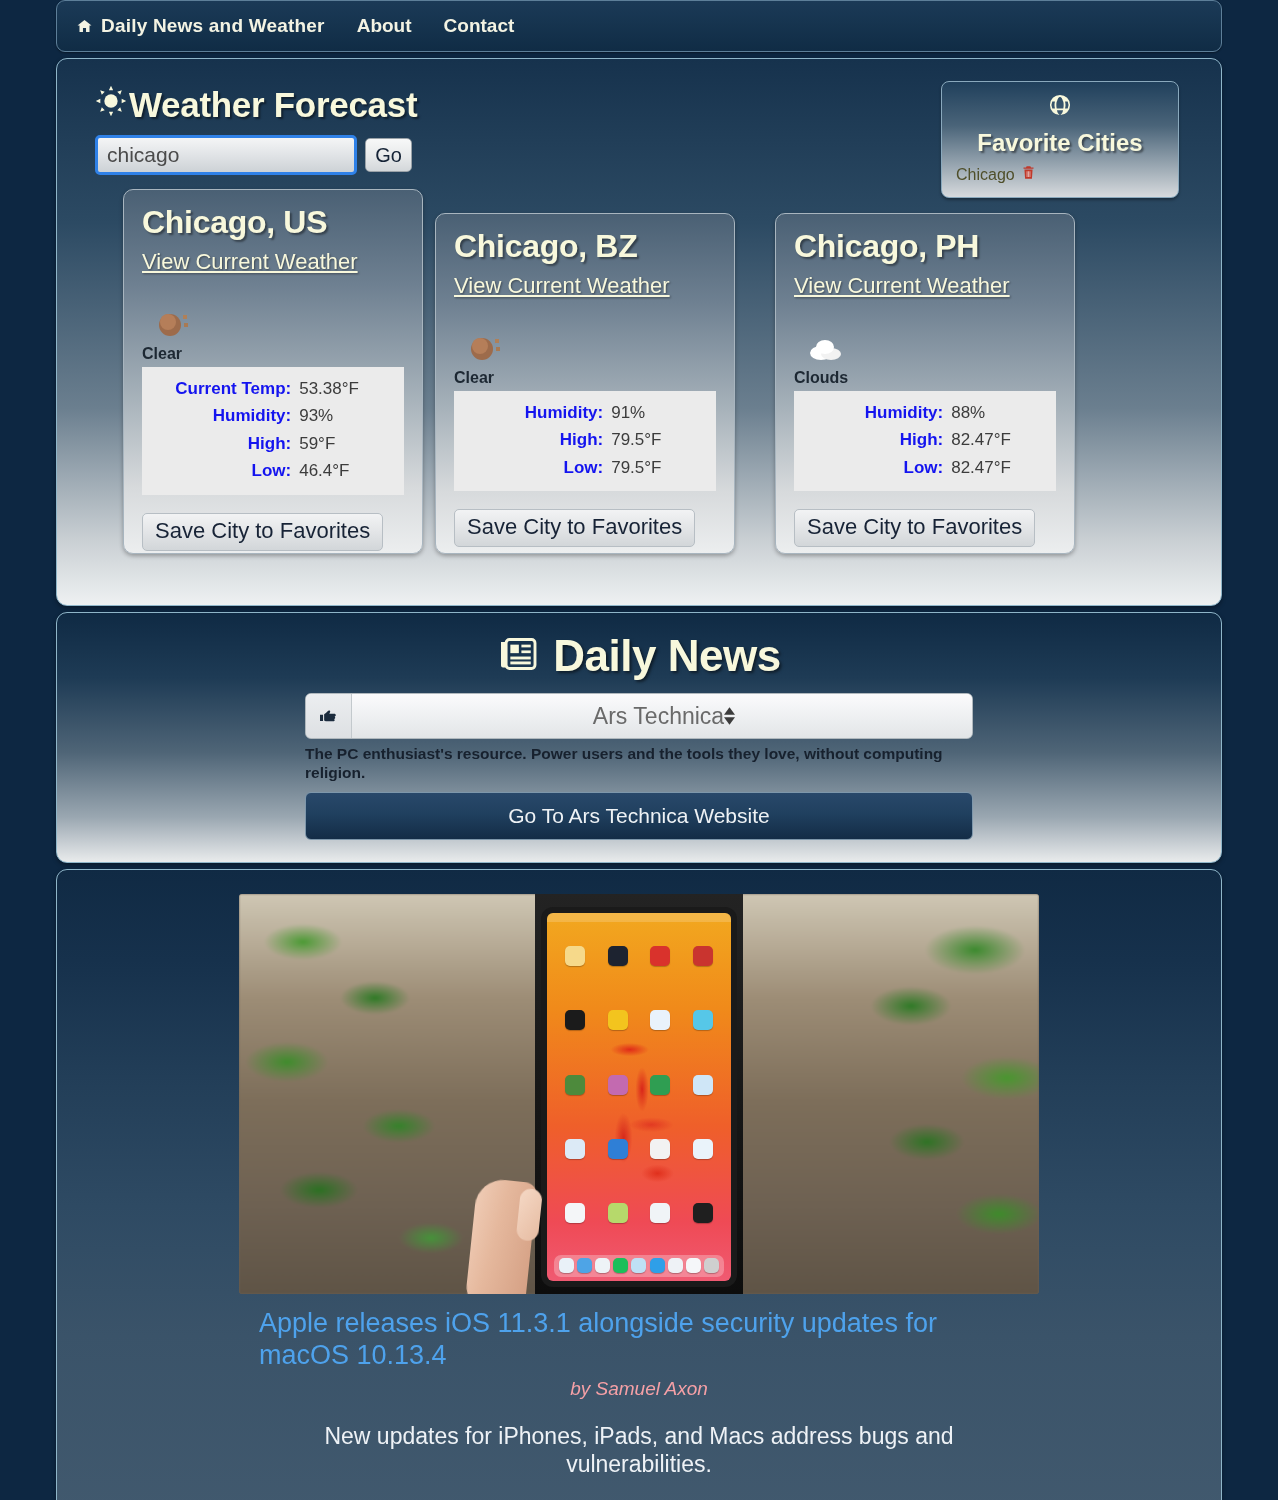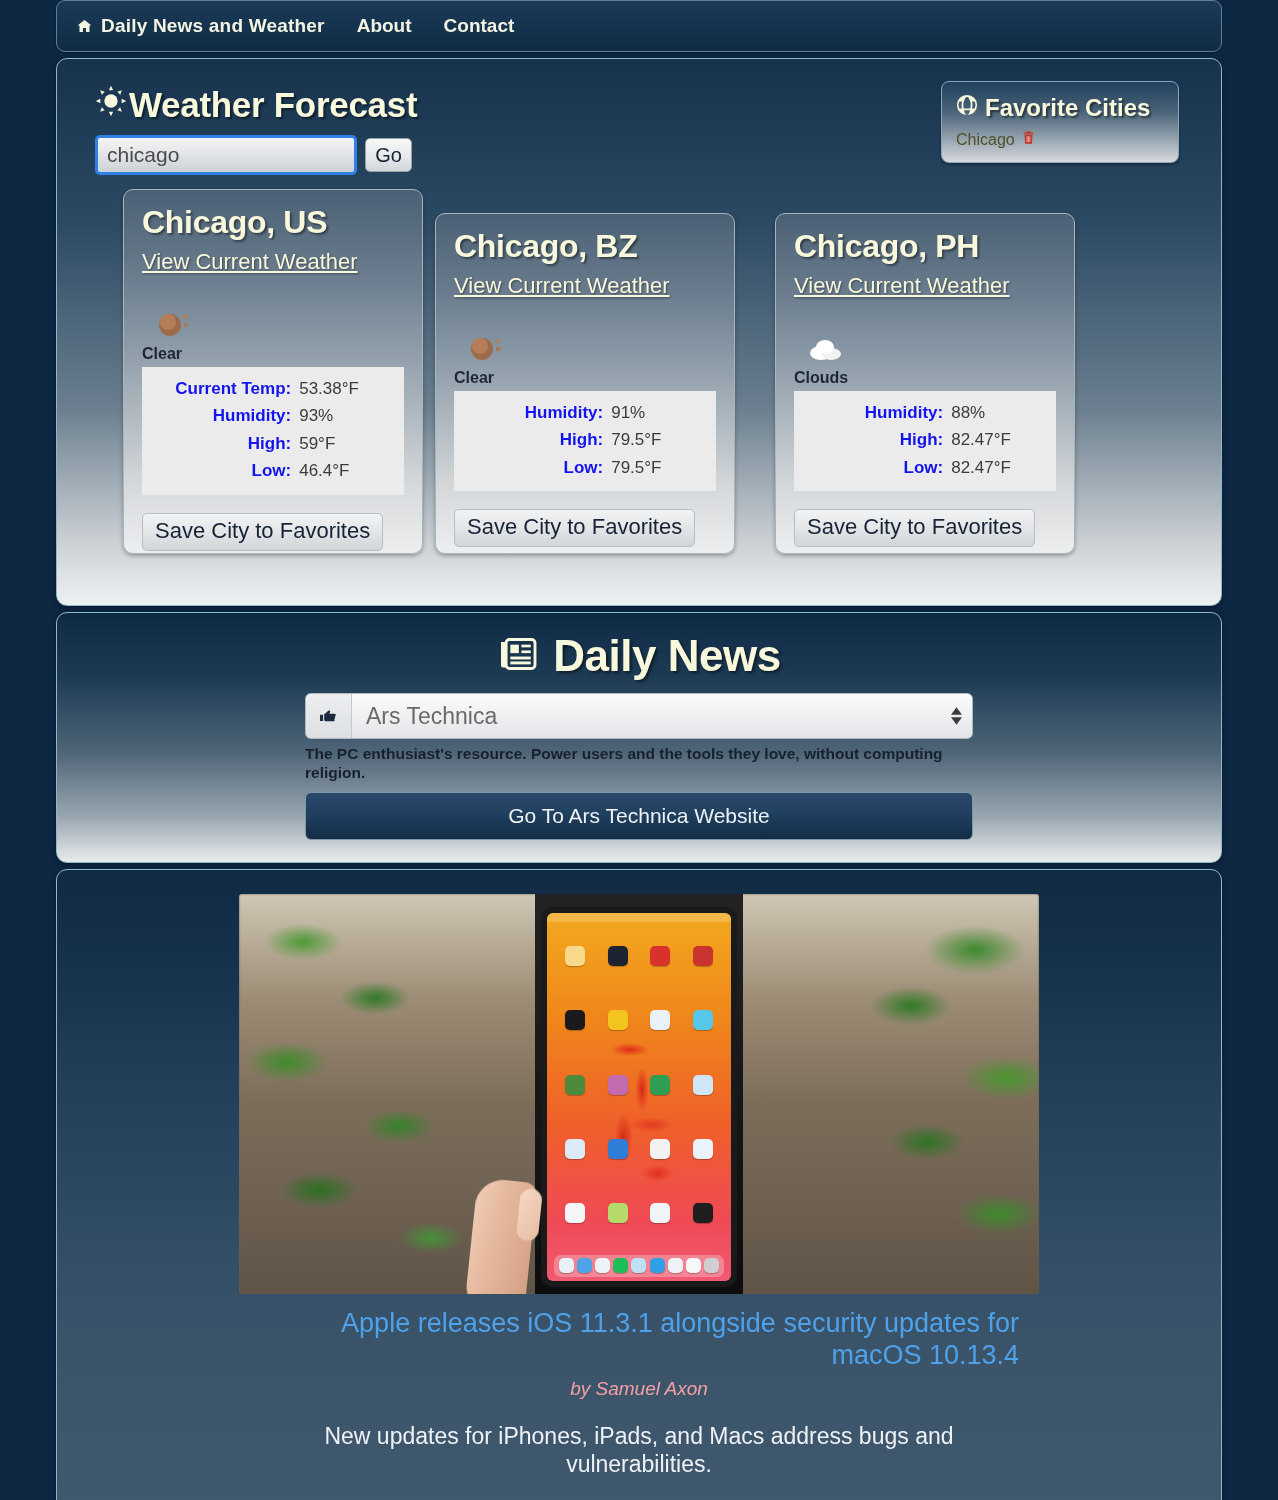--- a/index.html
+++ b/index.html
@@ -111,20 +111,21 @@
   }
   .fav-title {
     color: #f8f8dc;
     font-size: 24px;
     font-weight: bold;
     text-shadow: 2px 2px 2px rgba(0,0,0,.45);
     display: flex;
     align-items: center;
     gap: 7px;
     margin-bottom: 8px;
+    flex-direction: column;
   }
   .fav-item {
     display: flex;
     align-items: center;
     gap: 6px;
     color: #4f4f2a;
     font-size: 16px;
   }
   .trash-ico { cursor: pointer; }
 
@@ -235,21 +236,21 @@
     display: flex;
     align-items: center;
     justify-content: center;
     border-right: 1px solid #c3c9cd;
     background: linear-gradient(180deg, #eceef0 0%, #dde0e3 100%);
   }
   .select-field {
     flex: 1;
     display: flex;
     align-items: center;
-    justify-content: space-between;
+    justify-content: center;
     padding: 0 10px 0 14px;
     background: linear-gradient(180deg, #fbfbfc 0%, #eceef0 60%, #e2e5e7 100%);
     font-size: 23px;
     color: #6a6a6a;
     cursor: pointer;
   }
   .spinner { display: flex; flex-direction: column; gap: 2px; color: #3c3c3c; }
   .news-desc {
     width: 668px;
     margin: 6px auto 0 auto;
@@ -372,21 +373,21 @@
     position: absolute;
     right: -6px; top: 6px;
     width: 22px; height: 52px;
     border-radius: 12px;
     background: linear-gradient(120deg, #f5d8c5 0%, #e6bca2 100%);
   }
 
   .article-title {
     width: 760px;
     margin: 14px auto 0 auto;
-    text-align: right;
+    text-align: left;
     color: #4ea2ec;
     font-size: 27px;
     line-height: 1.18;
     text-decoration: none;
     display: block;
     cursor: pointer;
   }
   .article-author {
     text-align: center;
     color: #f5a0a6;

